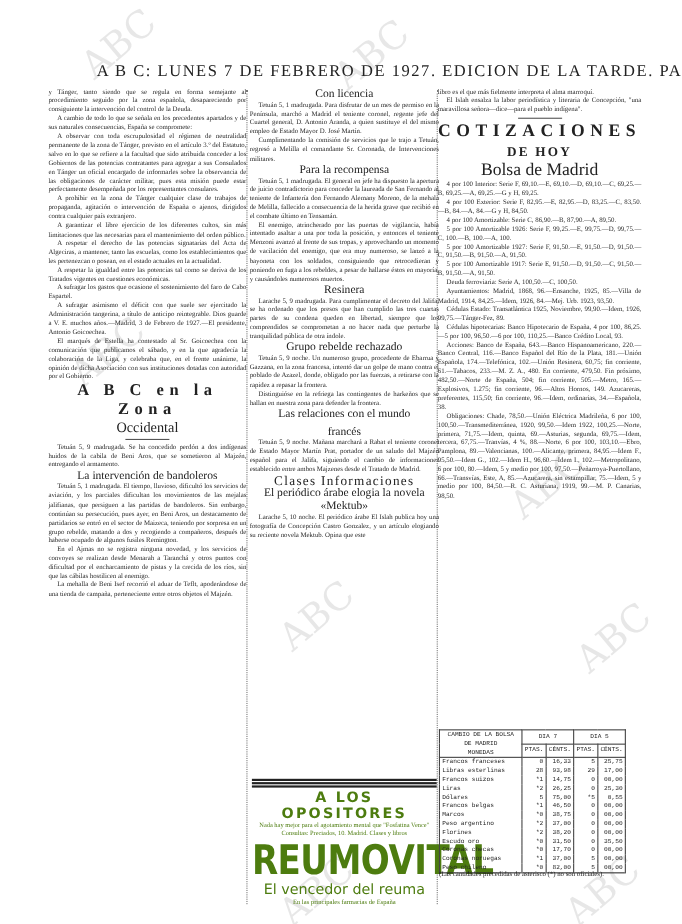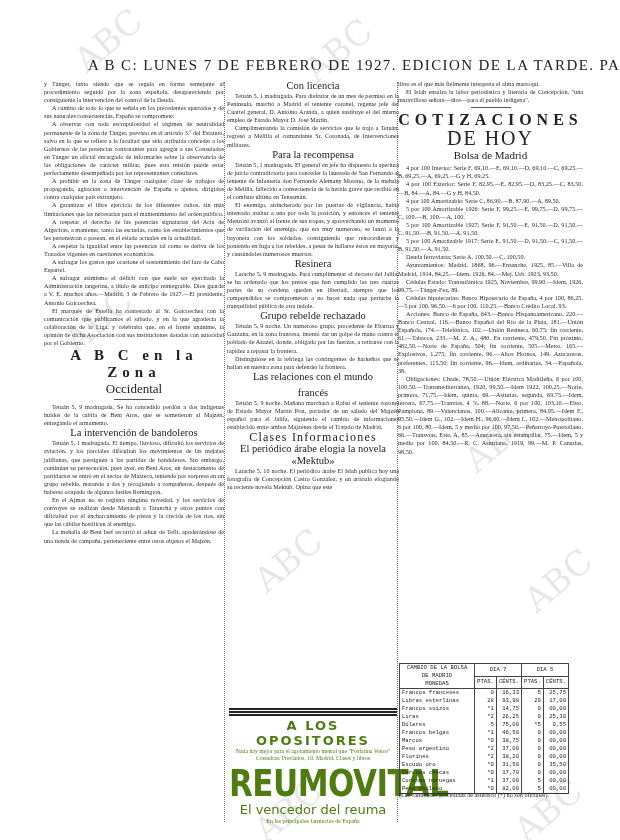--- a/index.html
+++ b/index.html
@@ -17,21 +17,21 @@
   .col { position:absolute; top:80px; font-size:6.2px; line-height:8.1px; text-align:justify; color:#2a2a2a; }
   .col p { margin:0 0 0 0; text-indent:8px; }
   .c1 { left:44px; width:180px; }
   .c2 { left:227px; width:172px; }
   .c3 { left:398px; width:185px; }
   .vrule { position:absolute; top:82px; width:0; border-left:1px dotted #777; }
   .hd { text-align:center; text-indent:0 !important; font-size:10.5px; line-height:12px; margin:4px 0 3px 0; color:#222; }
   .hd-big { font-size:15px; line-height:17px; letter-spacing:5px; font-weight:bold; margin:6px 0 1px 0; }
   .hd-big2 { font-size:13px; line-height:15px; margin:0 0 3px 0; }
   .hd-cot { font-size:16px; line-height:18px; letter-spacing:5px; font-weight:bold; margin:6px 0 0 0; }
-  .hd-cot2 { font-size:20px; line-height:18px; letter-spacing:2px; font-weight:normal; margin:0 0 2px 0; }
+  .hd-cot2 { font-size:12px; line-height:18px; letter-spacing:2px; font-weight:bold; margin:0 0 2px 0; }
   .hd-otras { font-size:12px; letter-spacing:1.2px; margin:5px 0 3px 0; }
   .sep { width:40px; margin:3px auto; border-top:1px solid #555; }
   .ad { position:absolute; left:229px; top:707px; width:168px; text-align:center; color:#4d7c0f; }
   .ad-bars div { height:2px; background:#222; margin:1px 0; }
   .ad-title { font-family:"DejaVu Sans", sans-serif; font-weight:bold; font-size:13px; letter-spacing:2px; margin-top:2px; }
   .ad-text { font-size:5.8px; line-height:7px; }
   .ad-brand { font-family:"DejaVu Sans", sans-serif; font-weight:bold; font-size:31px; line-height:34px; letter-spacing:-0.5px; transform:scaleY(1.2); margin:4px 0 2px 0; }
   .ad-slogan { font-family:"DejaVu Sans", sans-serif; font-weight:normal; font-size:13px; line-height:15px; }
   .ad-foot { font-size:6px; line-height:8px; }
   table.cambios { position:absolute; left:399px; top:663px; width:170px; border-collapse:collapse; font-size:5.6px; line-height:8px; border:1px solid #333; color:#222; font-family:"Liberation Mono", monospace; }
@@ -114,21 +114,21 @@
     <div class="ad-slogan">El vencedor del reuma</div>
     <div class="ad-foot">En las principales farmacias de España</div>
   </div>
 
   <div class="col c3">
     <p style="text-indent:0">libro es el que más fielmente interpreta el alma marroquí.</p>
     <p>El Islah ensalza la labor periodística y literaria de Concepción, "una maravillosa señora—dice—para el pueblo indígena".</p>
     <div class="sep"></div>
     <p class="hd hd-cot">COTIZACIONES</p>
     <p class="hd hd-cot2">DE HOY</p>
-    <p class="hd" style="font-size:11px;margin:2px 0 3px 0">Bolsa de Madrid</p>
+    <p class="hd" style="font-size:16px;margin:2px 0 3px 0">Bolsa de Madrid</p>
     <p>4 por 100 Interior: Serie F, 69,10.—E, 69,10.—D, 69,10.—C, 69,25.—B, 69,25.—A, 69,25.—G y H, 69,25.</p>
     <p>4 por 100 Exterior: Serie F, 82,95.—E, 82,95.—D, 83,25.—C, 83,50.—B, 84.—A, 84.—G y H, 84,50.</p>
     <p>4 por 100 Amortizable: Serie C, 86,90.—B, 87,90.—A, 89,50.</p>
     <p>5 por 100 Amortizable 1926: Serie F, 99,25.—E, 99,75.—D, 99,75.—C, 100.—B, 100.—A, 100.</p>
     <p>5 por 100 Amortizable 1927: Serie F, 91,50.—E, 91,50.—D, 91,50.—C, 91,50.—B, 91,50.—A, 91,50.</p>
     <p>5 por 100 Amortizable 1917: Serie E, 91,50.—D, 91,50.—C, 91,50.—B, 91,50.—A, 91,50.</p>
     <p>Deuda ferroviaria: Serie A, 100,50.—C, 100,50.</p>
     <p>Ayuntamientos: Madrid, 1868, 96.—Ensanche, 1925, 85.—Villa de Madrid, 1914, 84,25.—Idem, 1926, 84.—Mej. Urb. 1923, 93,50.</p>
     <p>Cédulas Estado: Transatlántica 1925, Noviembre, 99,90.—Idem, 1926, 99,75.—Tánger-Fez, 89.</p>
     <p>Cédulas hipotecarias: Banco Hipotecario de España, 4 por 100, 86,25.—5 por 100, 96,50.—6 por 100, 110,25.—Banco Crédito Local, 93.</p>

